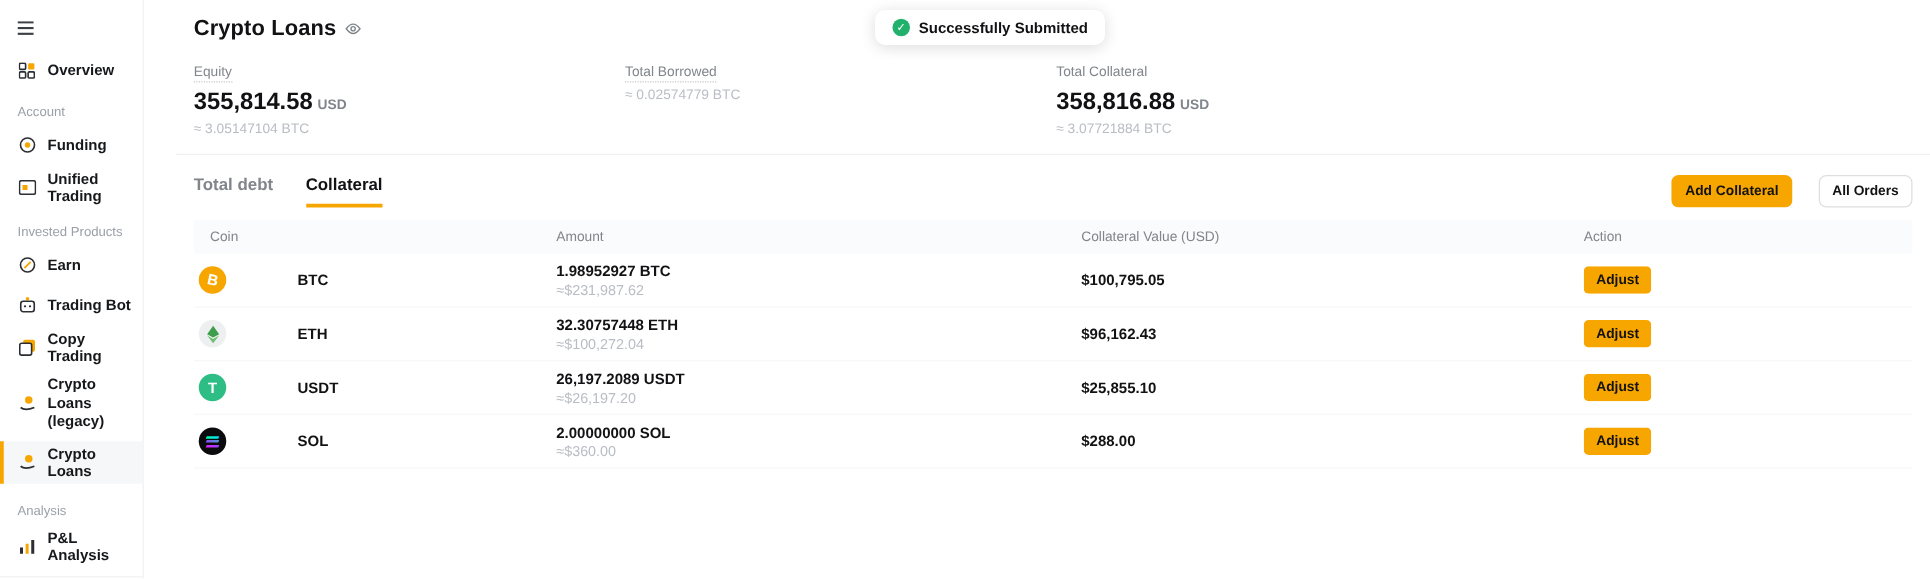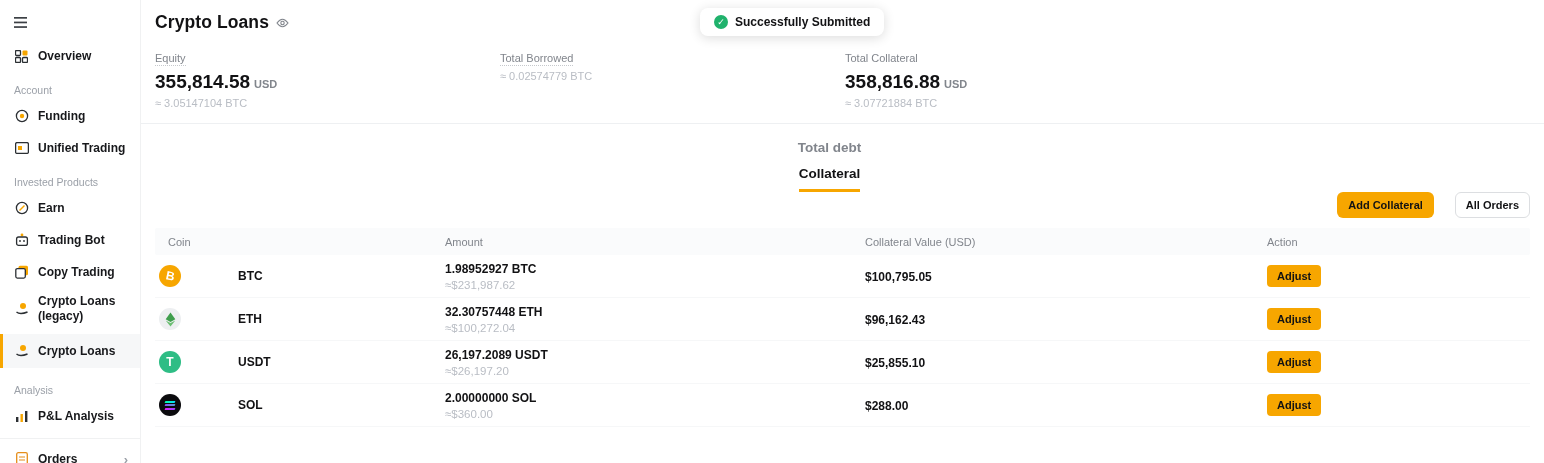--- a/index.html
+++ b/index.html
@@ -1,21 +1,21 @@
 <!DOCTYPE html>
 <html><head>
 <meta charset="utf-8">
 <style>
   * { box-sizing: border-box; margin: 0; padding: 0; }
   html,body { width:1544px; height:463px; overflow:hidden; background:#fff;
     font-family:"Liberation Sans", "DejaVu Sans", sans-serif; color:#121214; }
   .app { position:relative; width:1544px; height:463px; }
 
   
-  .sidebar { position:absolute; left:0; top:0; bottom:0; width:141px;
+  .sidebar { position:absolute; left:0; top:0; bottom:0; width:115px;
     border-right:1px solid #f0f1f2; padding-top:8px; background:#fff; }
   .menu-btn { height:28px; display:flex; align-items:center; padding-left:14px; cursor:pointer; }
   .sb-item { min-height:24px; margin:8px 0; padding:0 8px 0 14px; display:flex;
     align-items:center; gap:9px; font-size:12px; font-weight:700; color:#17181b; cursor:pointer; position:relative; }
   .sb-item .icn { width:15px; height:15px; flex:0 0 15px; display:flex; align-items:center; justify-content:center; }
   .sb-item.two-line { align-items:center; min-height:34px; }
   .sb-item.two-line .lbl { line-height:1.25; }
   .sb-item.active { background:#f6f7f8; min-height:34px; }
   .sb-item.active::before { content:""; position:absolute; left:0; top:0; bottom:0; width:3px; background:#f7a600; }
   .sb-sec { margin:16px 0 4px; padding-left:14px; font-size:10.5px; color:#9ba0a8; font-weight:400; }
@@ -31,21 +31,21 @@
   .stats { display:flex; margin-top:15px; }
   .stat { width:345px; }
   .stat-label { font-size:11px; color:#81858c; display:inline-block; }
   .stat-label.dotted { border-bottom:1px dotted #c6c9cd; padding-bottom:1px; }
   .stat-value { margin-top:5px; font-size:19px; font-weight:700; color:#121214; }
   .stat-value .cur { font-size:11px; font-weight:700; color:#81858c; margin-left:4px; }
   .stat-approx { margin-top:4px; font-size:11px; color:#b9bdc4; }
 
   .hdr-divider { border-bottom:1px solid #eef0f2; margin:14px -14px 0; }
 
-  .tabbar { margin-top:16px; display:flex; align-items:center;flex-direction:column; }
+  .tabbar { margin-top:16px; display:flex; align-items:center; }
   .tab { font-size:13.5px; font-weight:700; color:#81858c; padding-bottom:8px;
     border-bottom:3px solid transparent; cursor:pointer; margin-right:26px; }
   .tab.active { color:#121214; border-bottom-color:#f7a600; }
   .tab-actions { margin-left:auto; display:flex; gap:21px; align-items:flex-start; }
   .btn { font-size:11px; font-weight:700; border-radius:6px; padding:6px 10px; cursor:pointer;
     border:1px solid transparent; color:#121214; white-space:nowrap; }
   .btn.primary { background:#f7a600; }
   .btn.ghost { background:#fff; border-color:#dcdee1; }
 
   

